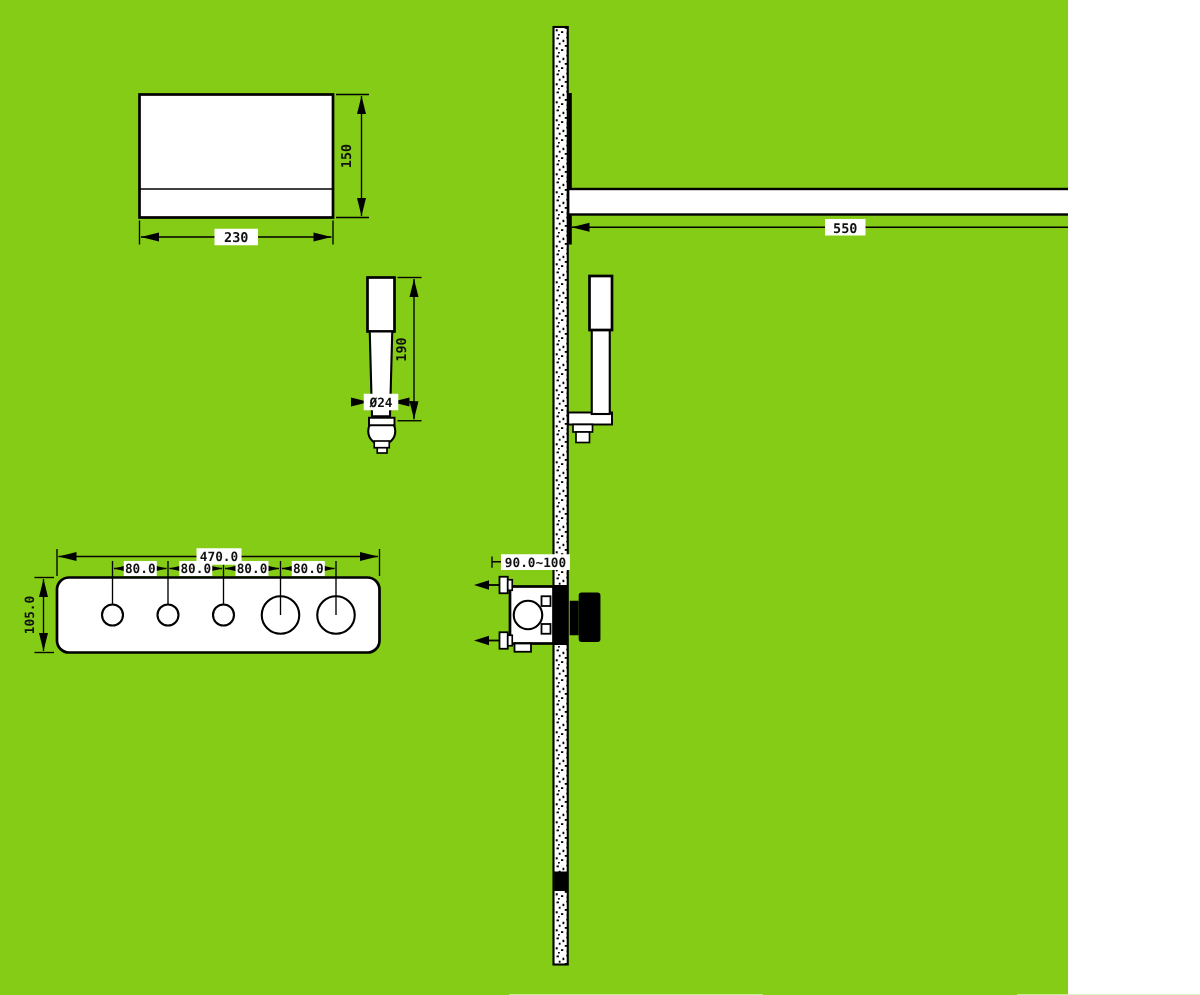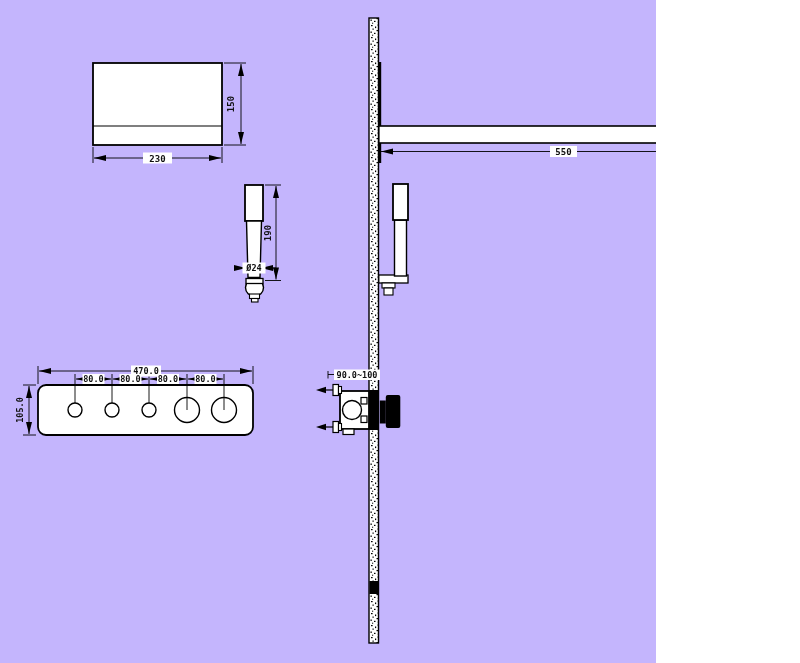--- a/index.html
+++ b/index.html
@@ -1,16 +1,16 @@
 <!DOCTYPE html>
 <html><head>
 <meta charset="utf-8">
 <style>
   html,body{margin:0;padding:0;background:#fff;}
-  .canvas{position:relative;width:656px;height:663px;background:#c4b5fd;overflow:hidden;}
+  .canvas{position:relative;width:712px;height:663px;background:#84cc16;overflow:hidden;}
   svg{display:block;}
   .dim{font-family:"DejaVu Sans Mono","Liberation Mono",monospace;font-size:9px;font-weight:700;fill:#111;}
   .dim-sm{font-family:"DejaVu Sans Mono","Liberation Mono",monospace;font-size:8.5px;font-weight:700;fill:#111;}
 </style>
 </head>
 <body>
 
 <div class="canvas">
 <svg width="800" height="663" viewBox="0 0 800 663" xmlns="http://www.w3.org/2000/svg">
   <defs>

